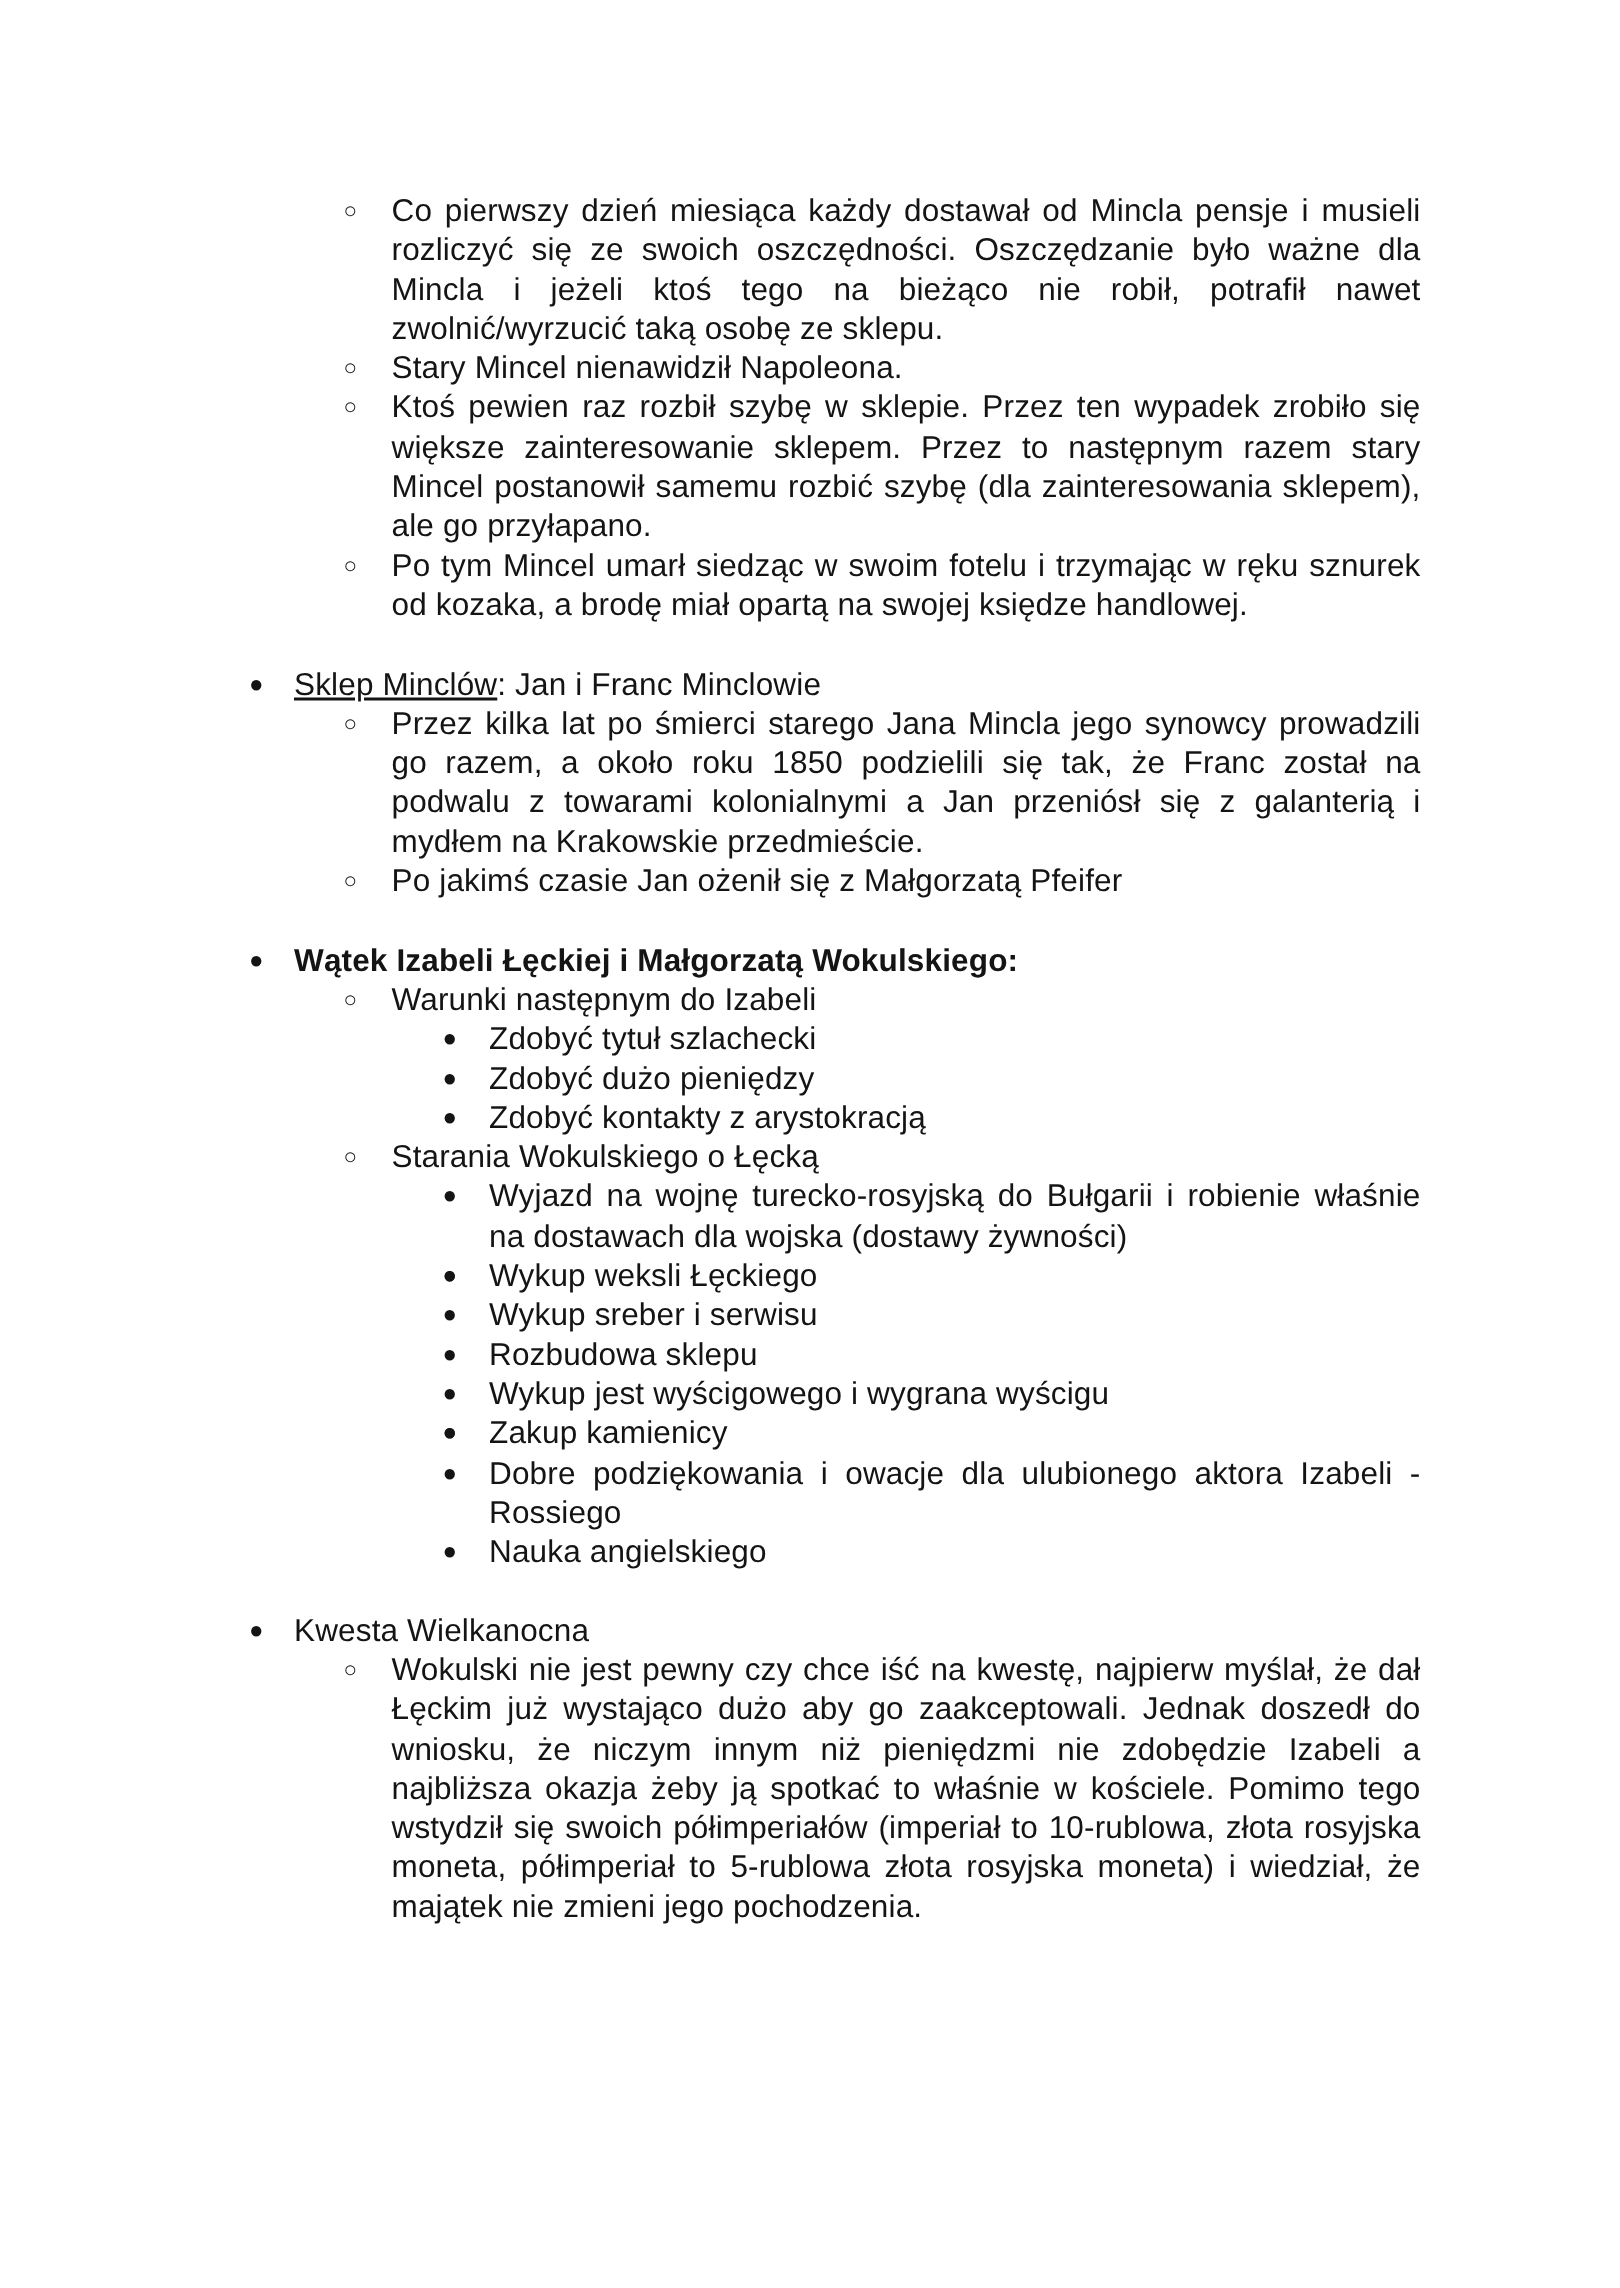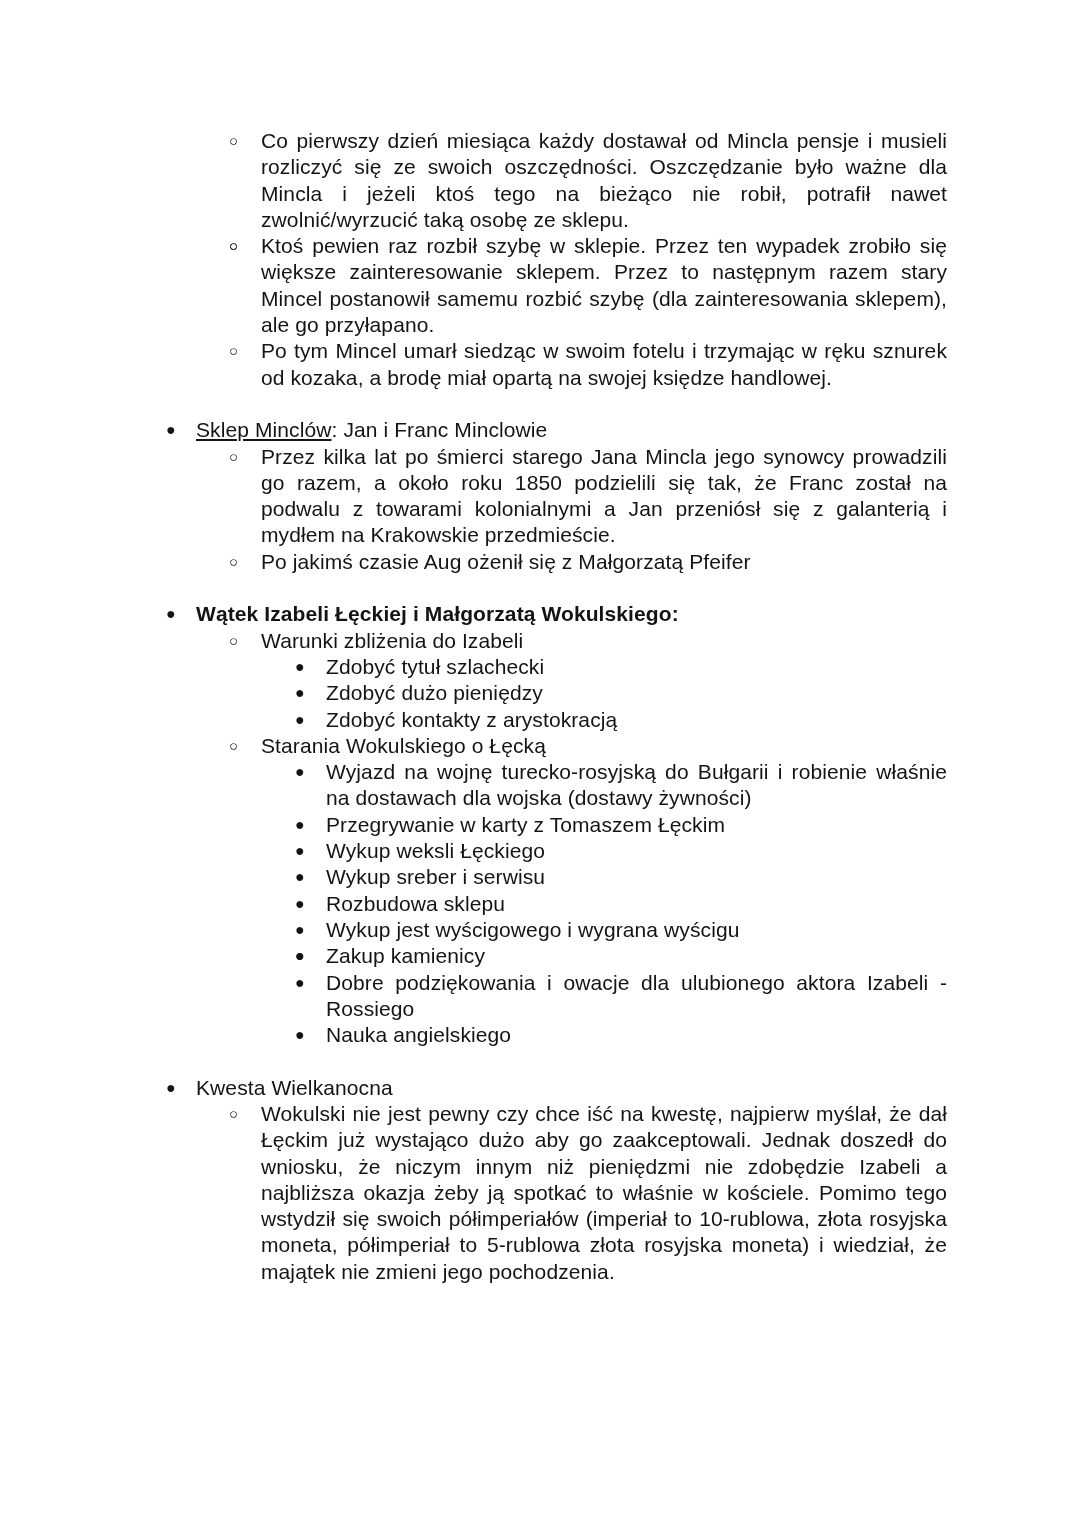--- a/index.html
+++ b/index.html
@@ -17,40 +17,40 @@
   .gap { height: 26.3px; }
   .u { text-decoration: underline; }
   .h { font-weight: bold; }
 </style>
 </head>
 <body>
 
 <div class="page">
 
   <div class="item l2"><span class="bullet">○</span><span>Co pierwszy dzień miesiąca każdy dostawał od Mincla pensje i musieli rozliczyć się ze swoich oszczędności. Oszczędzanie było ważne dla Mincla i jeżeli ktoś tego na bieżąco nie robił, potrafił nawet zwolnić/wyrzucić taką osobę ze sklepu.</span></div>
-  <div class="item l2"><span class="bullet">○</span></div>
+  <div class="item l2"><span class="bullet">○</span><span>Stary Mincel nienawidził Napoleona.</span></div>
   <div class="item l2"><span class="bullet">○</span><span>Ktoś pewien raz rozbił szybę w sklepie. Przez ten wypadek zrobiło się większe zainteresowanie sklepem. Przez to następnym razem stary Mincel postanowił samemu rozbić szybę (dla zainteresowania sklepem), ale go przyłapano.</span></div>
   <div class="item l2"><span class="bullet">○</span><span>Po tym Mincel umarł siedząc w swoim fotelu i trzymając w ręku sznurek od kozaka, a brodę miał opartą na swojej księdze handlowej.</span></div>
 
   <div class="gap"></div>
 
   <div class="item l1"><span class="bullet">●</span><span class="u">Sklep Minclów</span><span>: Jan i Franc Minclowie</span></div>
   <div class="item l2"><span class="bullet">○</span><span>Przez kilka lat po śmierci starego Jana Mincla jego synowcy prowadzili go razem, a około roku 1850 podzielili się tak, że Franc został na podwalu z towarami kolonialnymi a Jan przeniósł się z galanterią i mydłem na Krakowskie przedmieście.</span></div>
-  <div class="item l2"><span class="bullet">○</span><span>Po jakimś czasie Aug ożenił się z Małgorzatą Pfeifer</span></div>
+  <div class="item l2"><span class="bullet">○</span><span>Po jakimś czasie Jan ożenił się z Małgorzatą Pfeifer</span></div>
 
   <div class="gap"></div>
 
   <div class="item l1 h"><span class="bullet">●</span><span>Wątek Izabeli Łęckiej i Małgorzatą Wokulskiego:</span></div>
-  <div class="item l2"><span class="bullet">○</span><span>Warunki zbliżenia do Izabeli</span></div>
+  <div class="item l2"><span class="bullet">○</span><span>Warunki następnym do Izabeli</span></div>
   <div class="item l3"><span class="bullet">●</span><span>Zdobyć tytuł szlachecki</span></div>
   <div class="item l3"><span class="bullet">●</span><span>Zdobyć dużo pieniędzy</span></div>
   <div class="item l3"><span class="bullet">●</span><span>Zdobyć kontakty z arystokracją</span></div>
   <div class="item l2"><span class="bullet">○</span><span>Starania Wokulskiego o Łęcką</span></div>
   <div class="item l3"><span class="bullet">●</span><span>Wyjazd na wojnę turecko-rosyjską do Bułgarii i robienie właśnie na dostawach dla wojska (dostawy żywności)</span></div>
-  <div class="item l3"><span class="bullet">●</span><span>Przegrywanie w karty z Tomaszem Łęckim</span></div>
+  <div class="item l3"><span class="bullet">●</span></div>
   <div class="item l3"><span class="bullet">●</span><span>Wykup weksli Łęckiego</span></div>
   <div class="item l3"><span class="bullet">●</span><span>Wykup sreber i serwisu</span></div>
   <div class="item l3"><span class="bullet">●</span><span>Rozbudowa sklepu</span></div>
   <div class="item l3"><span class="bullet">●</span><span>Wykup jest wyścigowego i wygrana wyścigu</span></div>
   <div class="item l3"><span class="bullet">●</span></div>
   <div class="item l3"><span class="bullet">●</span><span>Zakup kamienicy</span></div>
   <div class="item l3"><span class="bullet">●</span><span>Dobre podziękowania i owacje dla ulubionego aktora Izabeli - Rossiego</span></div>
   <div class="item l3"><span class="bullet">●</span><span>Nauka angielskiego</span></div>
 
   <div class="gap"></div>

